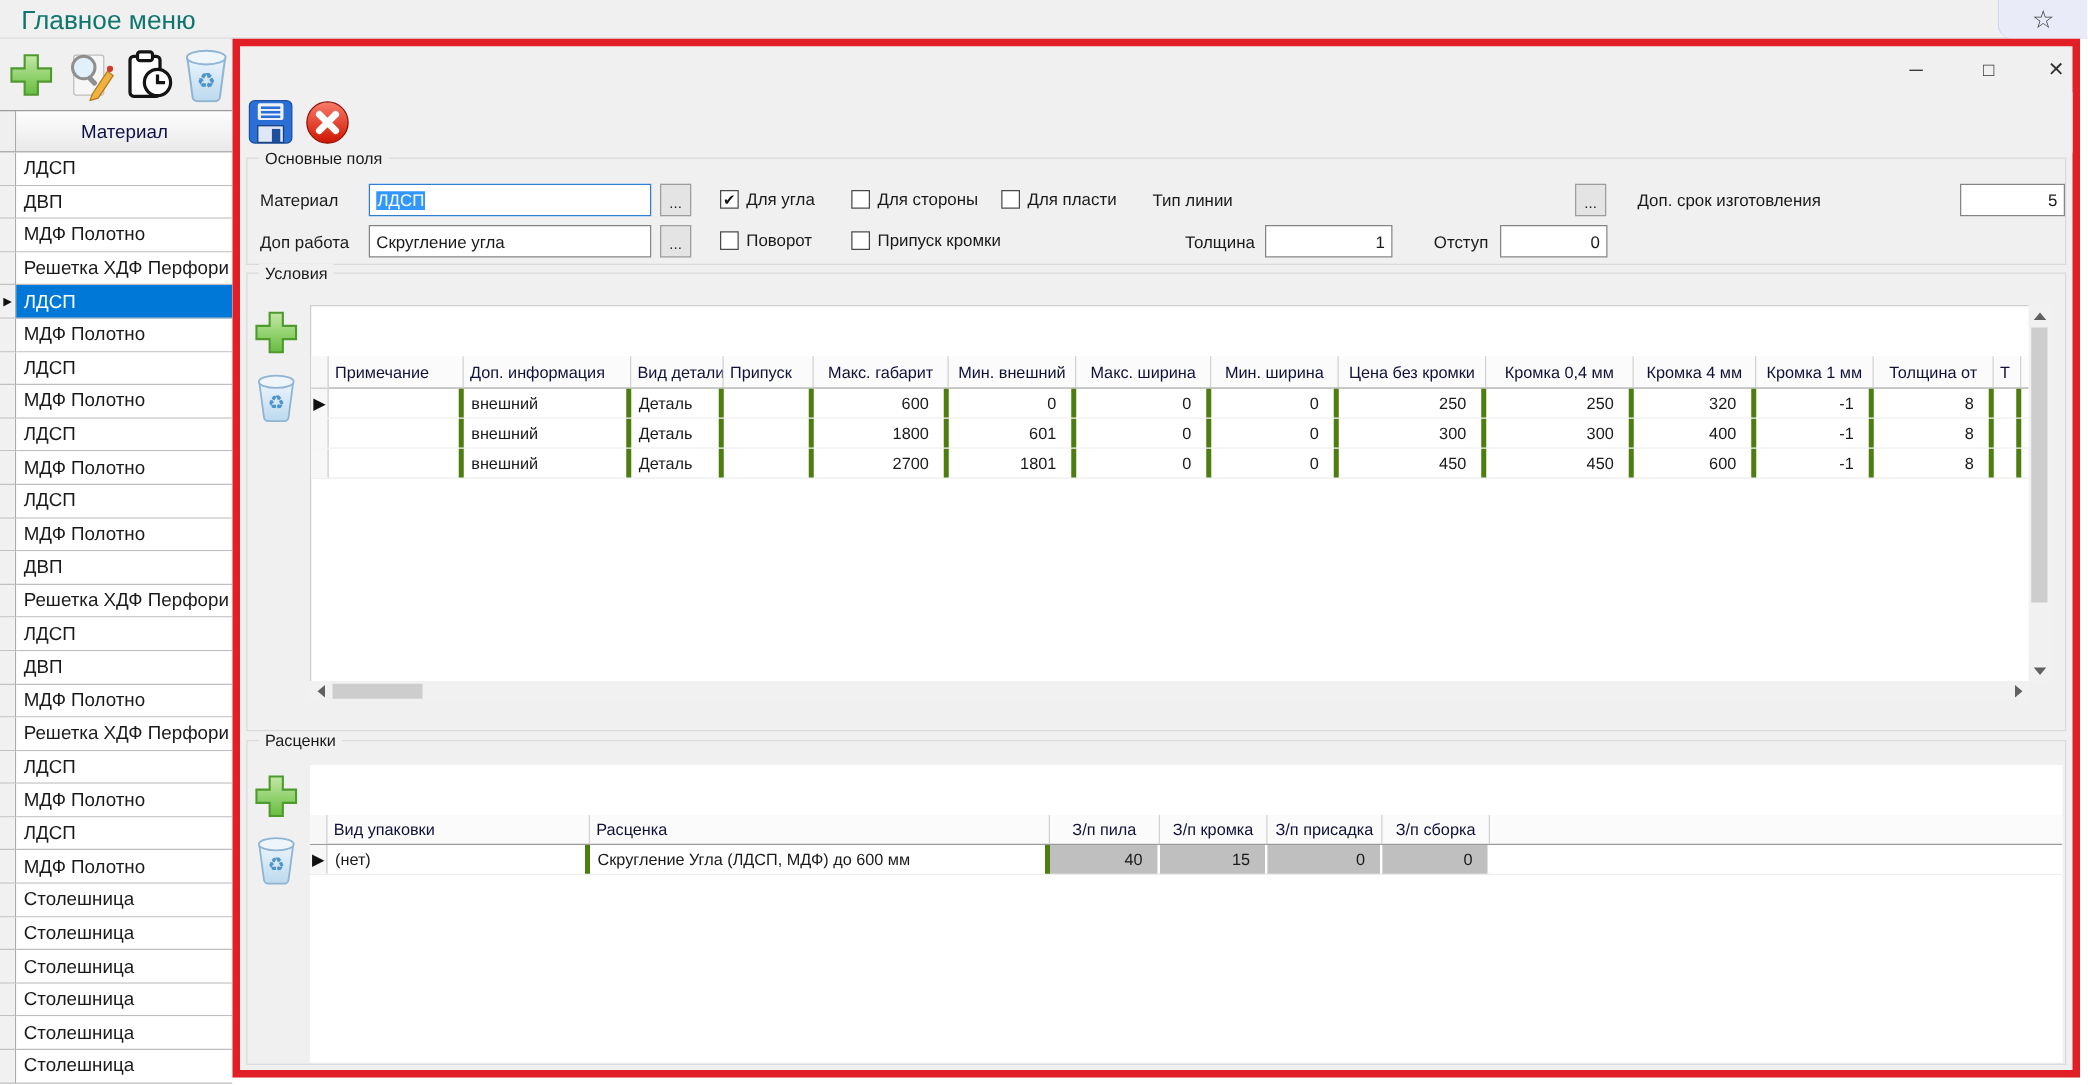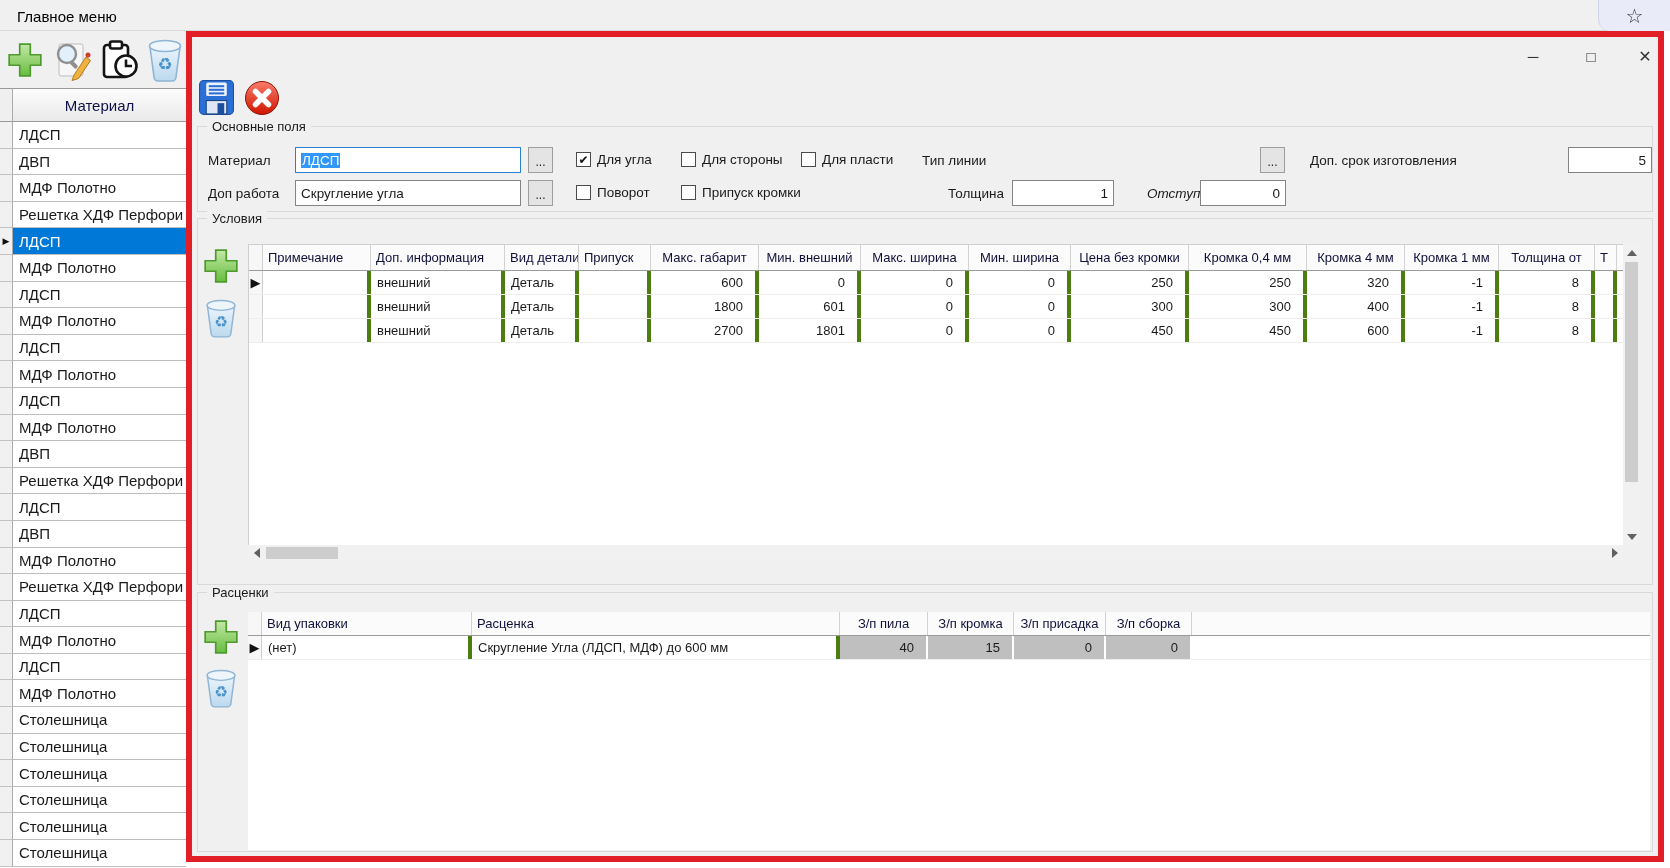--- a/index.html
+++ b/index.html
@@ -3,21 +3,21 @@
 <meta charset="utf-8">
 <style>
   * { margin:0; padding:0; box-sizing:border-box; }
   html,body { background:#fff; }
   .app { position:relative; width:1670px; height:868px; background:#fff;
          font-family:"Liberation Sans", sans-serif; font-size:13px; color:#1a1a1a; overflow:hidden; }
   .abs { position:absolute; }
 
   
   .tabstrip { left:0; top:0; width:1670px; height:31px; background:#f0f0f0; border-bottom:1px solid #d9d9d9; }
-  .tab { position:absolute; top:4px; height:27px; line-height:26px; padding:0 11px; font-size:15px; color:#000000; cursor:default; }
+  .tab { position:absolute; top:4px; height:27px; line-height:26px; padding:0 11px; font-size:21px; color:#0f766e; cursor:default; }
   .tab.active { top:2px; height:30px; line-height:28px; background:#fff; border:1px solid #989898; border-bottom:none; }
   .corner { position:absolute; right:0; top:0; width:72px; height:31px; background:#e9ecf8; border-left:1px solid #cfd3e8; border-radius:0 0 0 12px; display:flex; align-items:center; justify-content:center; }
   .star { font-size:20px; color:#3c3c3c; line-height:1; }
 
   
   .ltoolbar { left:0; top:31px; width:186px; height:57px; background:#f0f0f0; }
   .tbtn { position:absolute; top:7px; width:42px; height:44px; display:flex; align-items:center; justify-content:center; }
   .lheader { left:0; top:88px; width:186px; height:34px; display:flex; }
   .gut-h { width:13px; background:#efefef; border-right:1px solid #ababab; border-top:1px solid #9a9a9a; border-bottom:1px solid #9a9a9a; }
   .col-h { flex:1; background:linear-gradient(#fdfdfd,#e9e9e9); border-top:1px solid #9a9a9a; border-bottom:1px solid #9a9a9a;
@@ -45,21 +45,21 @@
   .tb { position:absolute; height:26px; background:#fff; border:1px solid #848484; display:flex; align-items:center; padding:0 5px; font-size:13.5px; white-space:nowrap; overflow:hidden; }
   .tb.focus { border:1px solid #2e7fd4; }
   .tb.num { justify-content:flex-end; }
   .selhl { background:#3297fd; color:#fff; padding:0 1px; }
   .dots { position:absolute; width:25px; height:26px; background:#e4e4e4; border:1px solid #9d9d9d; display:flex; align-items:flex-end; justify-content:center; font-size:12px; line-height:1.6; color:#222; }
   .cbwrap { position:absolute; display:flex; align-items:center; gap:6px; font-size:13.5px; white-space:nowrap; }
   .cb { width:15px; height:15px; background:#fff; border:1px solid #4a4a4a; display:flex; align-items:center; justify-content:center; font-size:12px; color:#111; }
 
   
   .grid { position:absolute; background:#fff; overflow:hidden; border-top:1px solid #cfcfcf; border-left:1px solid #cfcfcf; }
-  .g-head { display:flex; background:#fbfbfb; border-bottom:1px solid #9b9b9b; }
+  .g-head { display:flex; background:#fbfbfb; border-bottom:1px solid #9b9b9b;margin-top:40px; }
   .g-head .hc { border-right:1px solid #d2d2d2; display:flex; align-items:center; padding:0 5px; font-size:13px; color:#10103a; white-space:nowrap; overflow:hidden; flex:none; }
   .g-row { display:flex; border-bottom:1px solid #ededed; background:#fff; }
   .g-row .dc { border-right:4px solid #4d7c0f; display:flex; align-items:center; padding:0 6px; font-size:13px; white-space:nowrap; overflow:hidden; flex:none; }
   .dc.r { justify-content:flex-end; padding-right:12px; }
   .hc.c { justify-content:center; }
   .rowhdr { background:#f7f7f7; border-right:1px solid #cfcfcf !important; justify-content:center; padding:0 !important; font-size:9px; color:#111; }
   .grey { background:#bfbfbf !important; border-right:2px solid #fff !important; }
 
   
   .sb { position:absolute; background:#f1f1f1; }
@@ -329,21 +329,21 @@
   <div class="dots" style="left:1260px; top:147px;">...</div>
   <span class="flabel" style="left:1310px; top:153px;">Доп. срок изготовления</span>
   <div class="tb num" style="left:1568px; top:147px; width:84px;">
       <span>5</span>
     </div>
 
   <span class="flabel" style="left:948px; top:186px;">Толщина</span>
   <div class="tb num" style="left:1012px; top:180px; width:102px;">
       <span>1</span>
     </div>
-  <span class="flabel" style="left:1147px; top:186px;font-style:italic;">Отступ</span>
+  <span class="flabel" style="left:1147px; top:186px;">Отступ</span>
   <div class="tb num" style="left:1200px; top:180px; width:86px;">
       <span>0</span>
     </div>
 
   <div class="abs group" style="left:197px; top:218px; width:1456px; height:367px;">
     <span class="glabel">Условия</span>
   </div>
   <div class="abs" style="left:202px; top:247px;">
     <span>
       <svg width="38" height="38" viewBox="0 0 36 36">

